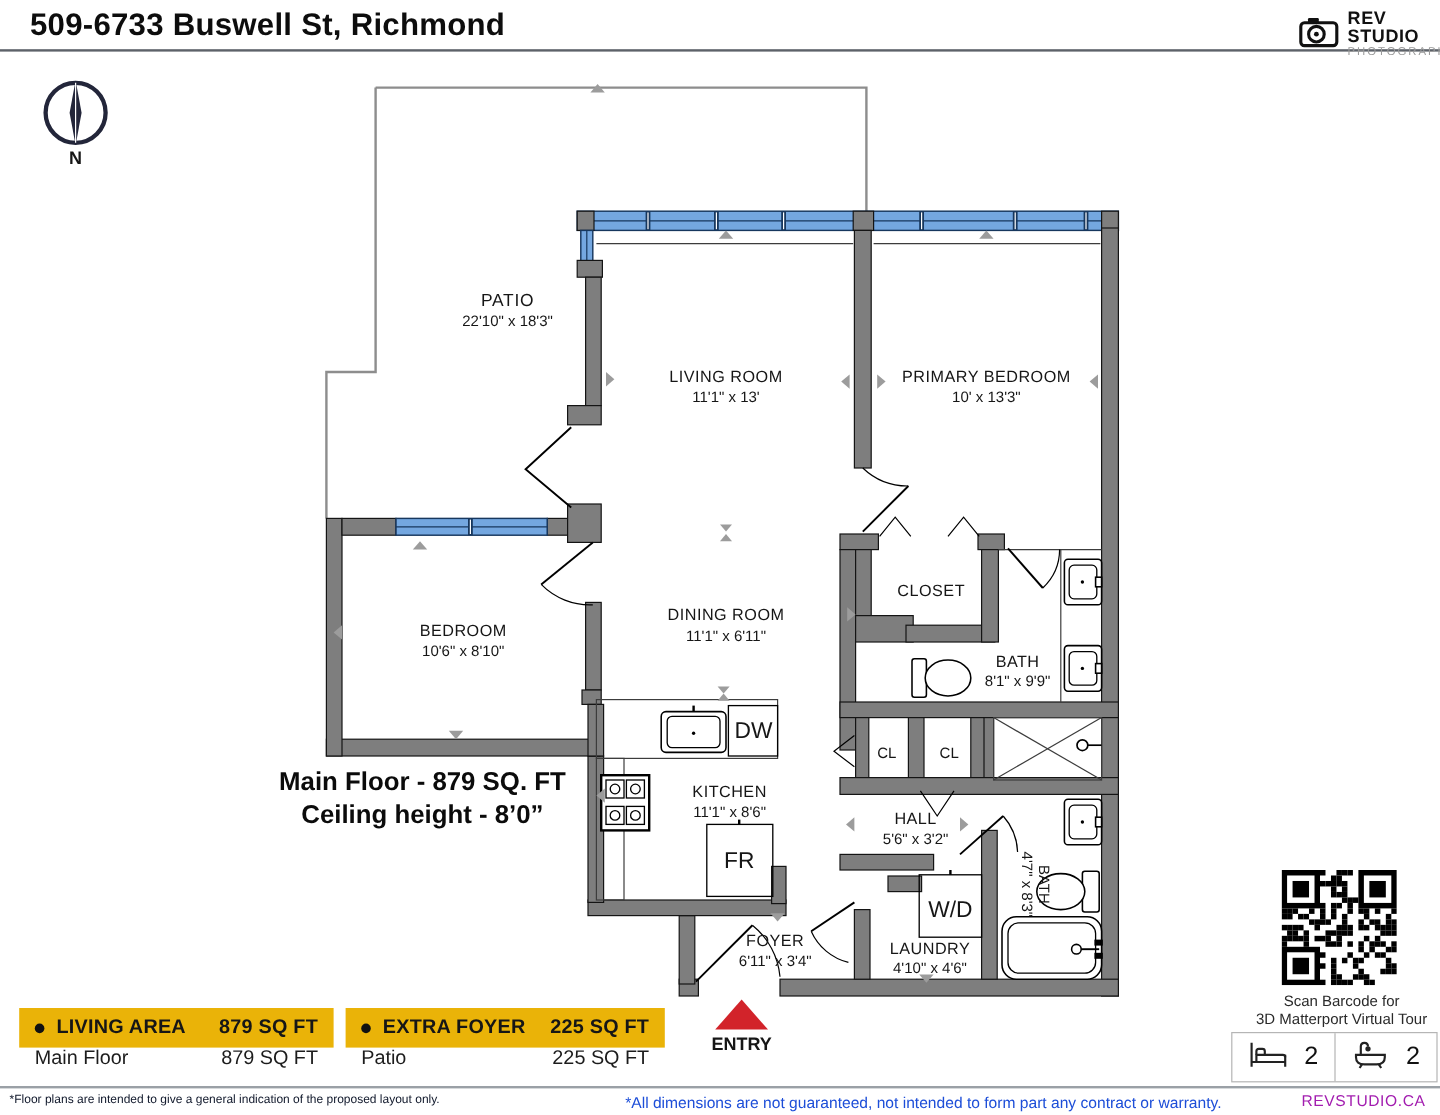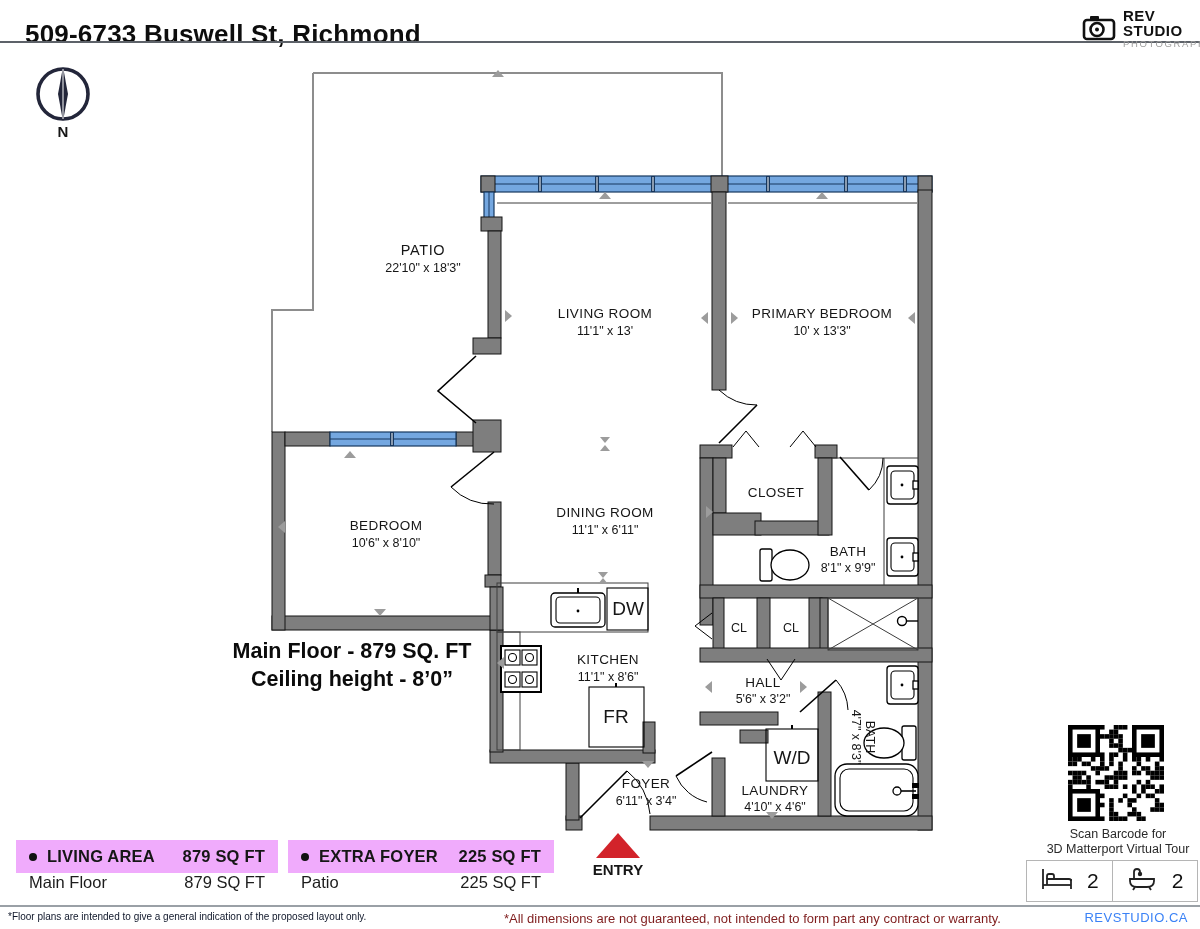--- a/index.html
+++ b/index.html
@@ -3,21 +3,21 @@
 <meta charset="utf-8">
 <style>
   :root{
     --wall:#7e7e7e; --win:#74a7e0; --winframe:#17375e; --red:#d2232a;
     --ink:#161616; --gray:#9c9c9c;
   }
   html,body{margin:0;padding:0;background:#fff;}
   body{width:1200px;height:929px;position:relative;overflow:hidden;
        font-family:"Liberation Sans",sans-serif;color:var(--ink);}
   
-  .title{position:absolute;left:25px;top:19px;font-size:26px;font-weight:bold;color:#0d0d0d;letter-spacing:.2px;}
+  .title{position:absolute;left:25px;top:5px;font-size:26px;font-weight:bold;color:#0d0d0d;letter-spacing:.2px;}
   .hrule{position:absolute;left:0;right:0;top:41px;border-top:2px solid #5d6269;}
   .logo{position:absolute;left:1082px;top:8px;display:flex;align-items:center;gap:7px;}
   .logo-txt .l1{font-size:15px;font-weight:bold;color:#111;letter-spacing:.5px;line-height:15px;}
   .logo-txt .l2{font-size:9.5px;color:#9b9b9b;letter-spacing:1.6px;line-height:11px;}
   
   .compass{position:absolute;left:34px;top:60px;}
   
   .plan{position:absolute;left:0;top:0;}
   .w{fill:var(--wall);stroke:#141414;stroke-width:1;}
   .thin{fill:none;stroke:#3c3c3c;stroke-width:1;}
@@ -31,37 +31,37 @@
   .lbl{font-size:13.5px;letter-spacing:.4px;text-anchor:middle;}
   .dim{font-size:12.5px;text-anchor:middle;}
   .plbl{font-size:14.5px;letter-spacing:.6px;text-anchor:middle;}
   .fxlbl{font-size:19px;text-anchor:middle;}
   .cllbl{font-size:12.5px;text-anchor:middle;}
   .big{font-size:21.5px;font-weight:bold;text-anchor:middle;fill:#0b0b0b;}
   .entry-lbl{font-size:15px;font-weight:600;text-anchor:middle;}
   .nlbl{font-size:15px;font-weight:bold;text-anchor:middle;}
   
   .atable{position:absolute;width:262px;font-size:16px;}
-  .ahead{height:33px;background:#f0abfc;display:flex;align-items:center;padding:0 13px;font-weight:bold;font-size:16.5px;letter-spacing:.2px;}
+  .ahead{height:33px;background:#eab308;display:flex;align-items:center;padding:0 13px;font-weight:bold;font-size:16.5px;letter-spacing:.2px;}
   .arow{height:19px;display:flex;align-items:center;padding:0 13px;font-size:16.5px;color:#1c1c1c;}
   .dot{width:8px;height:8px;border-radius:50%;background:#111;margin-right:10px;flex:0 0 auto;}
   .aval{margin-left:auto;font-weight:bold;}
   .aval2{margin-left:auto;}
   
   .qrwrap{position:absolute;left:1068px;top:725px;width:96px;height:96px;}
   .qrcap{position:absolute;left:1032px;top:827px;width:172px;text-align:center;font-size:12.5px;color:#2a2a2a;line-height:15px;}
   .stats{position:absolute;left:1026px;top:860px;width:170px;height:40px;display:flex;border:1px solid #b5b5b5;}
   .scell{flex:1;display:flex;align-items:center;justify-content:space-evenly;}
   .scell+.scell{border-left:1px solid #b5b5b5;}
   .snum{font-size:21px;color:#111;}
   
   .frule{position:absolute;left:0;right:0;top:905px;border-top:2px solid #9aa0a6;}
   .fleft{position:absolute;left:8px;top:911px;font-size:10px;color:#0f172a;}
-  .fright{position:absolute;left:504px;top:911px;font-size:13px;color:#7f1d1d;}
-  .fbrand{position:absolute;right:12px;top:910px;font-size:13px;color:#3b82f6;letter-spacing:.5px;}
+  .fright{position:absolute;left:521px;top:911px;font-size:13px;color:#1d4ed8;}
+  .fbrand{position:absolute;right:12px;top:910px;font-size:13px;color:#a21caf;letter-spacing:.5px;}
 </style>
 </head>
 <body>
 
 <div class="title">509-6733 Buswell St, Richmond</div>
 <div class="hrule"></div>
 <div class="logo">
   <span>
     <svg width="34" height="28" viewBox="0 0 34 28">
       <rect x="2" y="7" width="30" height="19" rx="3" fill="none" stroke="#111" stroke-width="2.6"></rect>

